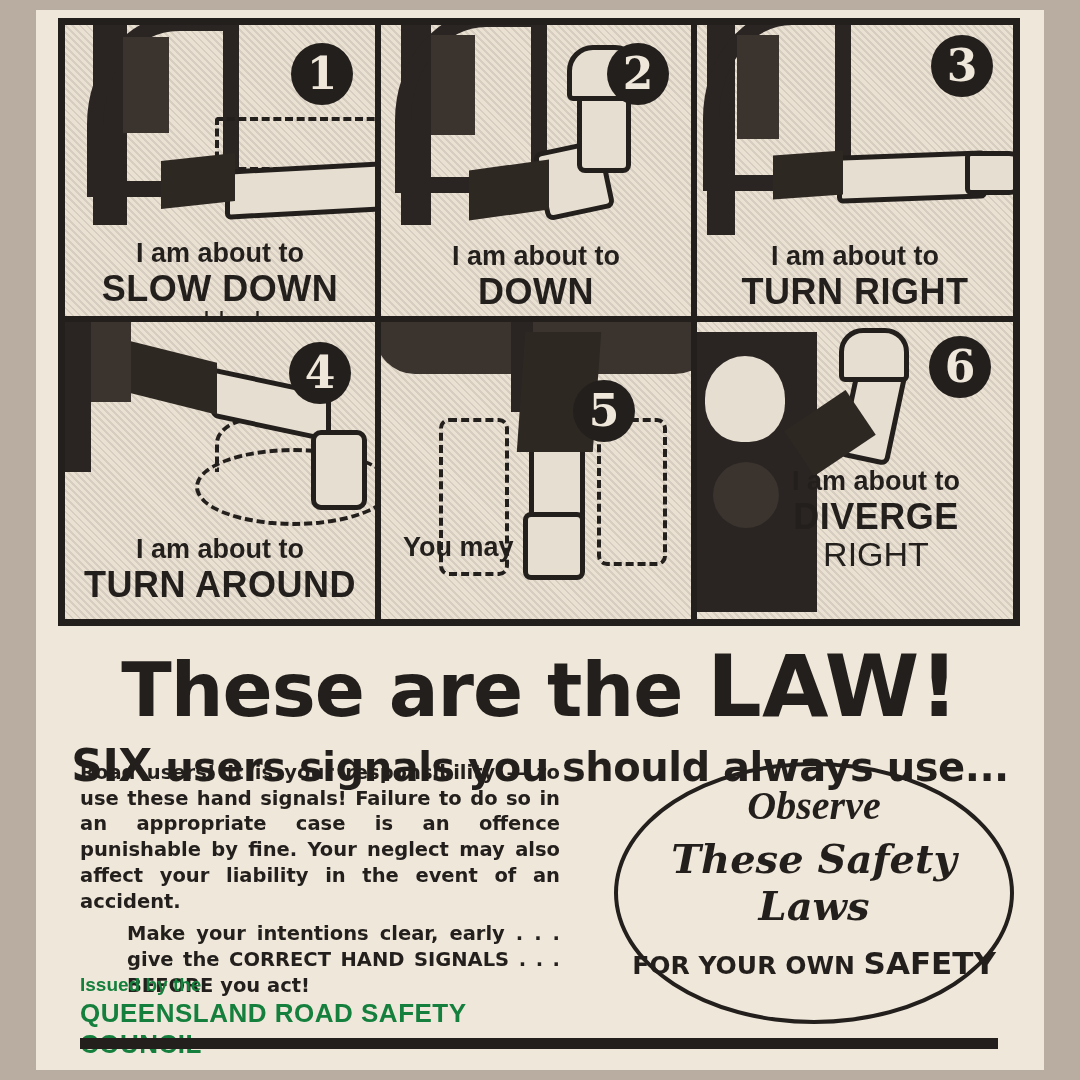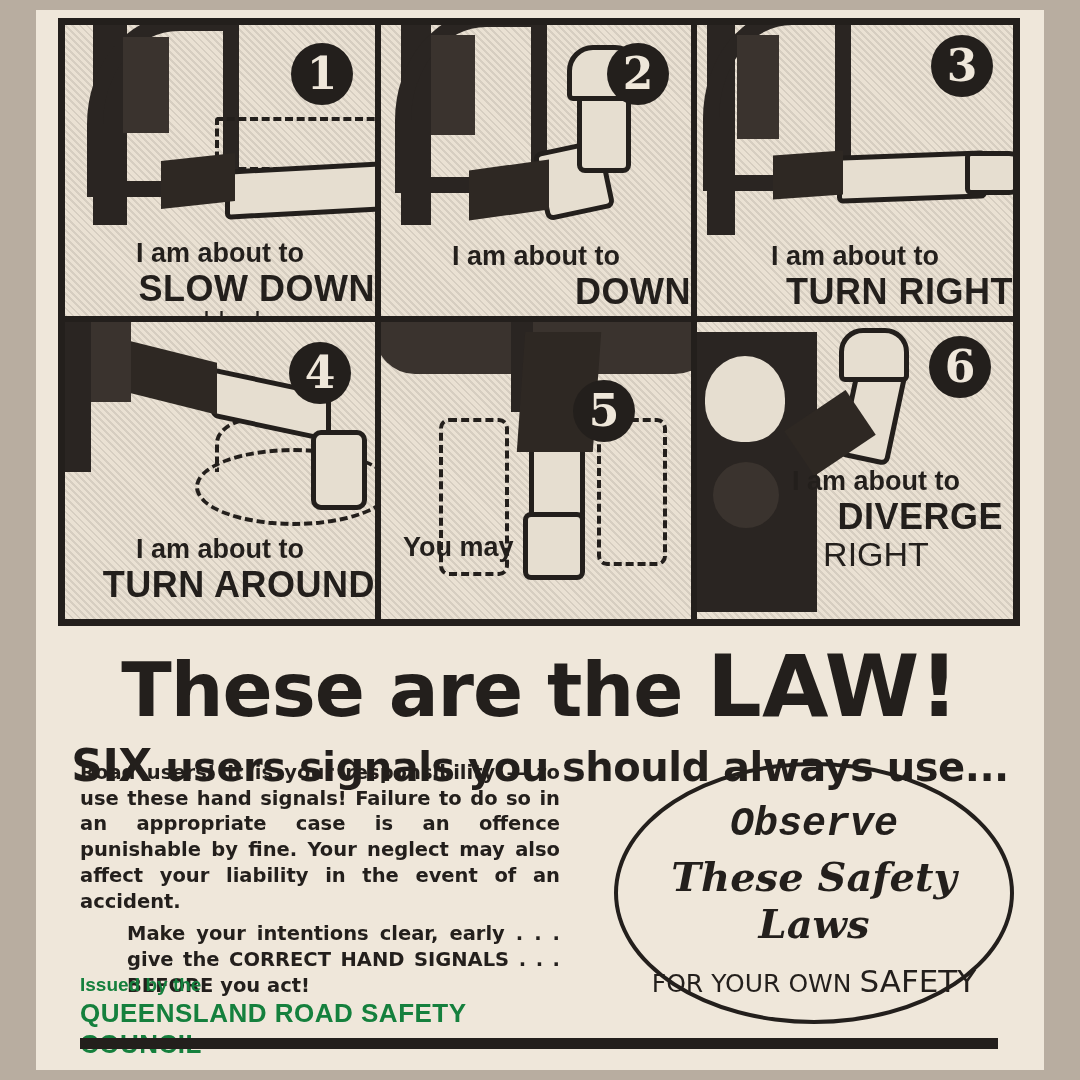--- a/index.html
+++ b/index.html
@@ -108,21 +108,20 @@
     font-weight: bold;
     font-family: "Liberation Sans", sans-serif;
     letter-spacing: 0px;
   }
   .cap .big {
     font-size: 36px;
     font-weight: bold;
     letter-spacing: 0.5px;
     margin-top: 4px;
     display: block;
-    text-align: right;
   }
   .cap .small2 {
     font-size: 27px;
     font-weight: normal;
     display: block;
     margin-top: 2px;
   }
 
   
   .arm {
@@ -212,36 +211,36 @@
     top: 752px;
     width: 400px;
     height: 262px;
     border: 4px solid #231f1c;
     border-radius: 50%;
     color: #231f1c;
     text-align: center;
     box-sizing: border-box;
   }
   .oval .script1 {
-    font-family: Liberation Mono, monospace;
+    font-family: Liberation Serif, serif;
     font-style: italic;
     font-weight: bold;
     font-size: 40px;
-    margin-top: 36px;
+    margin-top: 16px;
   }
   .oval .script2 {
     font-family: "DejaVu Serif", serif;
     font-style: italic;
     font-weight: bold;
     font-size: 40px;
     margin-top: 6px;
   }
   .oval .line3 {
     font-family: "DejaVu Sans", sans-serif;
-    font-weight: normal;
+    font-weight: bold;
     font-size: 25px;
     margin-top: 16px;
   }
   .oval .line3 .big { font-size: 31px; }
   .oval .line4 {
     font-family: "DejaVu Sans", sans-serif;
     font-weight: bold;
     font-size: 25px;
     margin-top: 10px;
   }

